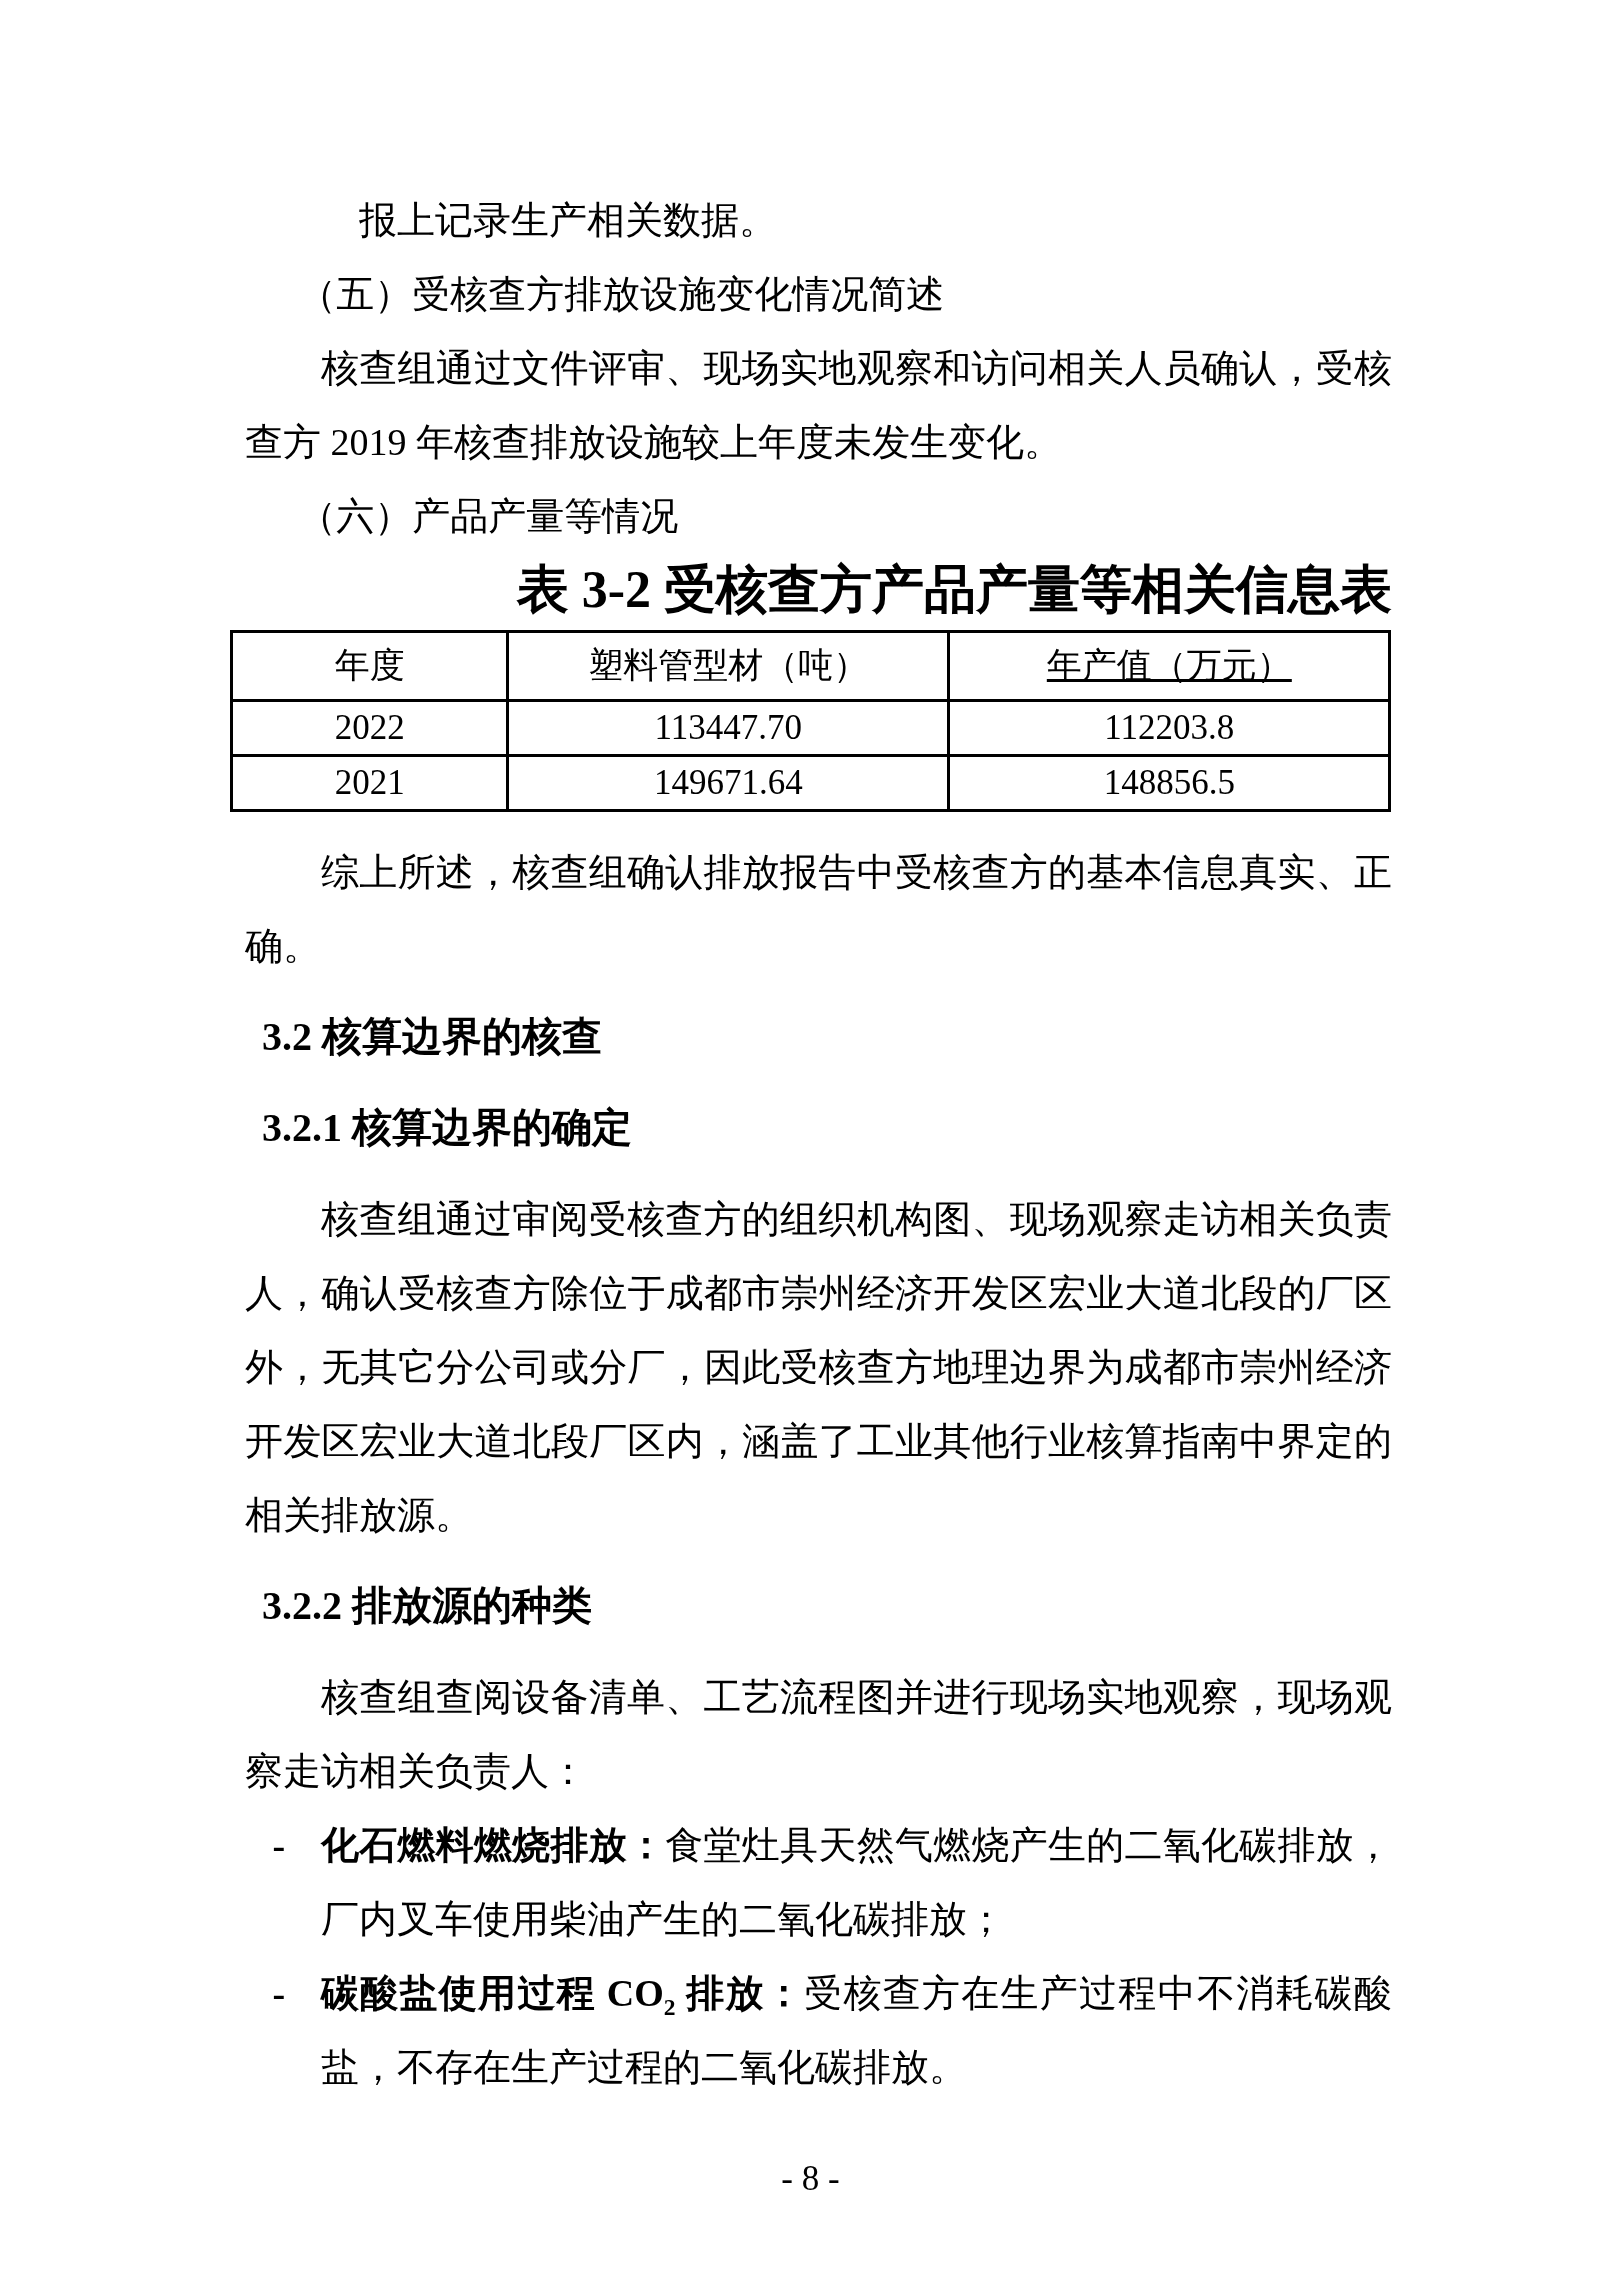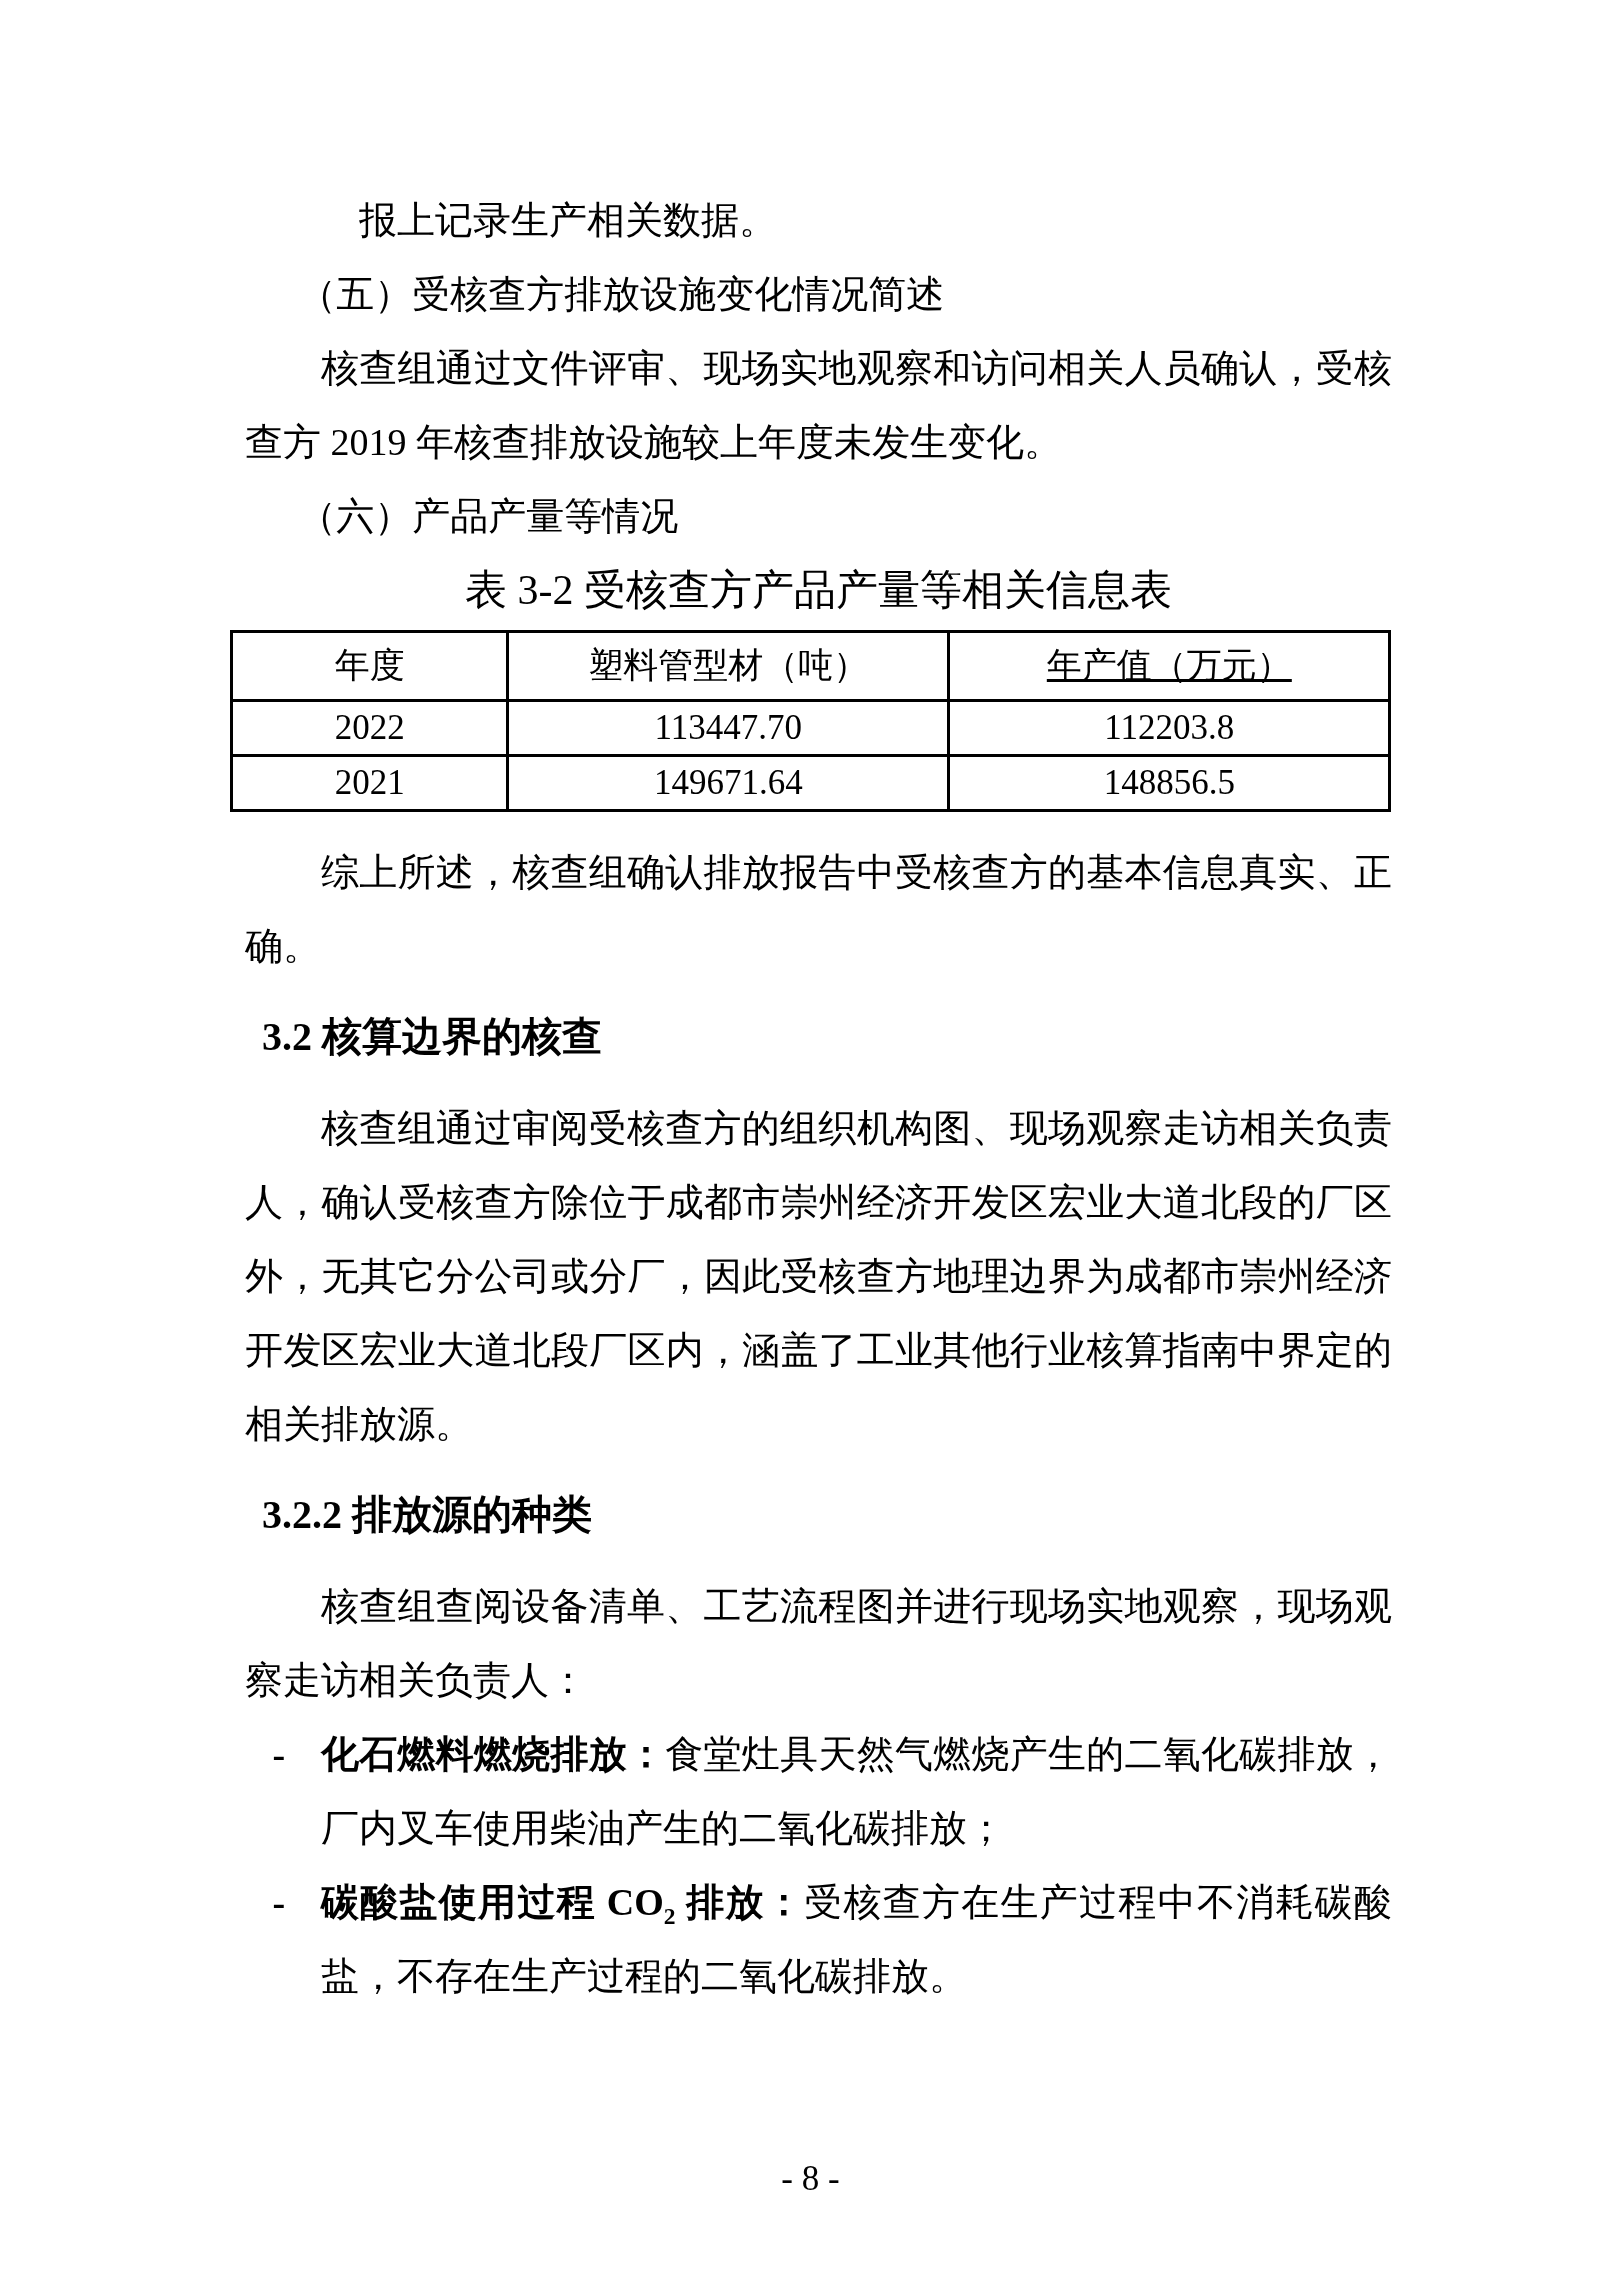--- a/index.html
+++ b/index.html
@@ -31,25 +31,25 @@
   .indent3 { text-indent: 3em; }
   .indent14 { text-indent: 1.4em; }
   .heading {
     font-weight: bold;
     font-size: 40px;
     line-height: 74px;
     margin: 17px;
     text-align: left;
   }
   .table-title {
-    font-weight: normal;
-    font-size: 42px;
+    font-weight: bold;
+    font-size: 52px;
     line-height: 74px;
     margin: 0;
-    text-align: center;
+    text-align: right;
   }
   table.data {
     border-collapse: collapse;
     table-layout: fixed;
     width: 1159px;
     margin-left: -14.7px;
     margin-top: 2.9px;
     margin-bottom: 23.5px;
   }
   table.data td {
@@ -124,20 +124,21 @@
         <td>149671.64</td>
         <td>148856.5</td>
       </tr>
     </tbody>
   </table>
 
   <p class="line indent2">综上所述，核查组确认排放报告中受核查方的基本信息真实、正确。</p>
 
   <p class="heading">3.2 核算边界的核查</p>
 
+  <p class="heading">3.2.1 核算边界的确定</p>
 
   <p class="line indent2">核查组通过审阅受核查方的组织机构图、现场观察走访相关负责人，确认受核查方除位于成都市崇州经济开发区宏业大道北段的厂区外，无其它分公司或分厂，因此受核查方地理边界为成都市崇州经济开发区宏业大道北段厂区内，涵盖了工业其他行业核算指南中界定的相关排放源。</p>
 
   <p class="heading">3.2.2 排放源的种类</p>
 
   <p class="line indent2">核查组查阅设备清单、工艺流程图并进行现场实地观察，现场观察走访相关负责人：</p>
 
   <div>
     <p class="bullet">
       <span class="marker">-</span><span class="term"><span>化石燃料燃烧排放：</span><sub></sub><span></span></span><span>食堂灶具天然气燃烧产生的二氧化碳排放，厂内叉车使用柴油产生的二氧化碳排放；</span>

